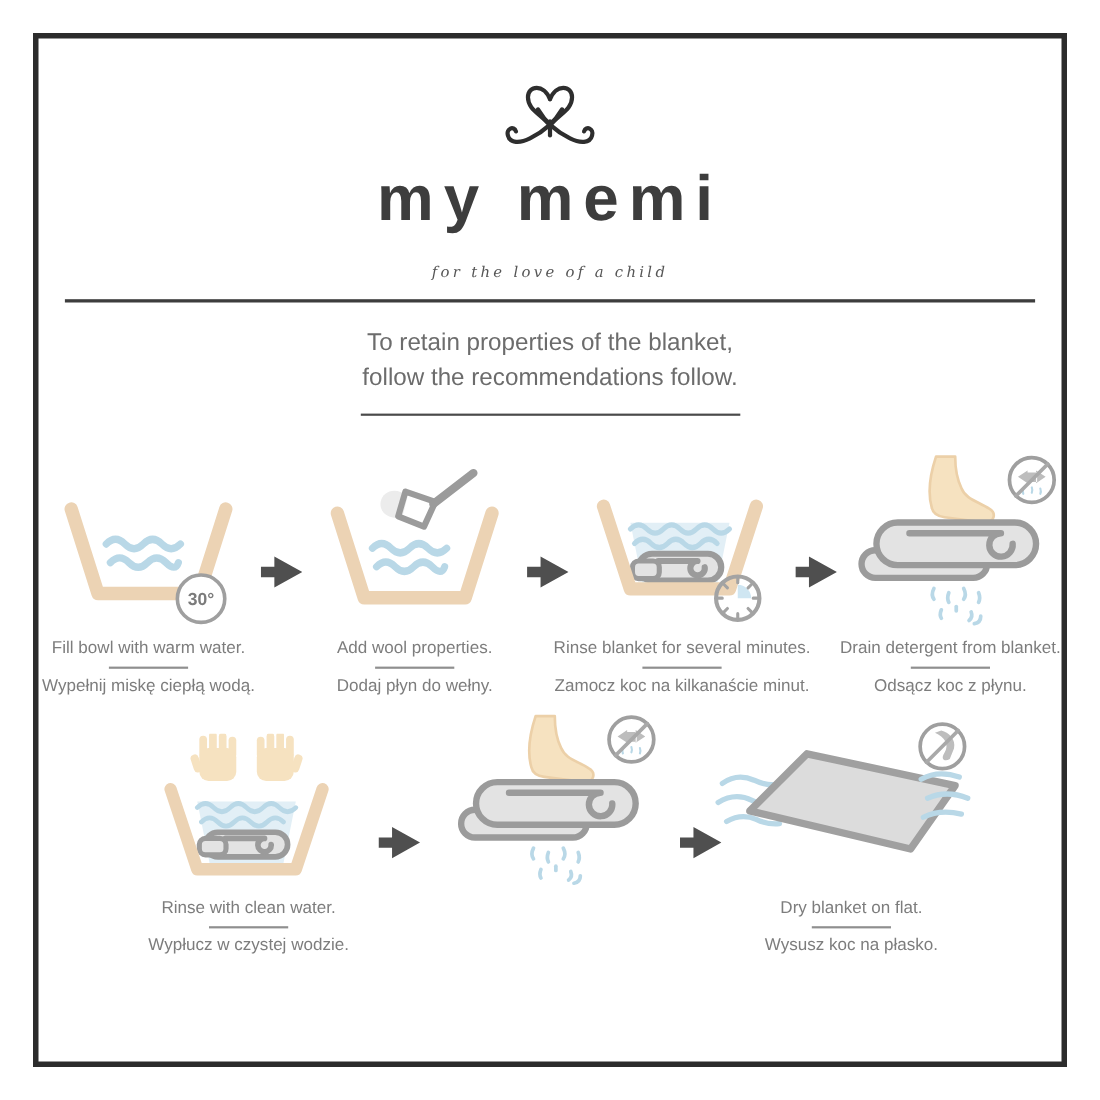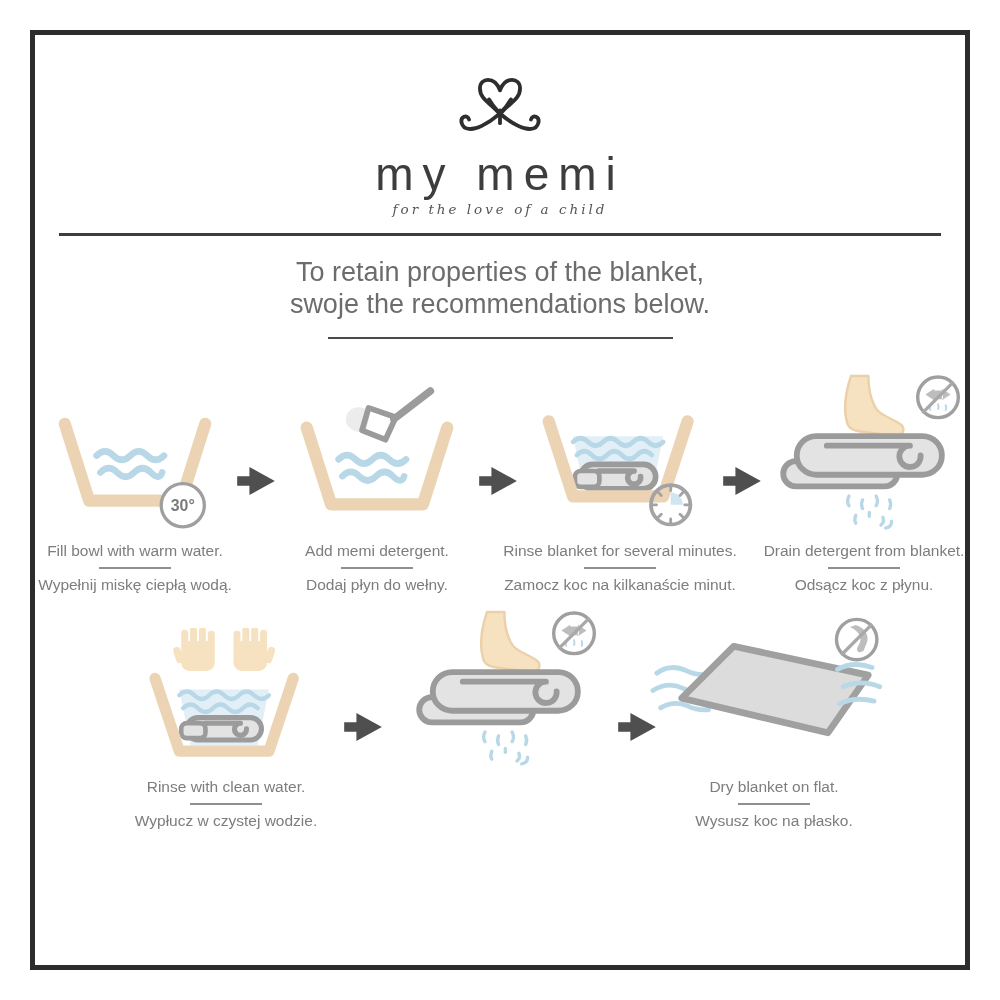--- a/index.html
+++ b/index.html
@@ -5,29 +5,29 @@
   html,body{margin:0;padding:0;background:#ffffff;}
   body{width:1000px;height:1000px;position:relative;overflow:hidden;
        font-family:"Liberation Sans", sans-serif;}
   .frame{position:absolute;left:30px;top:30px;right:30px;bottom:30px;
          border:5px solid var(--frame,#2c2c2c);background:#fff;}
   .content{position:absolute;inset:0;display:flex;flex-direction:column;align-items:stretch;}
 
   
   .logo-block{text-align:center;padding-top:28px;}
   .monogram{display:block;margin:0 auto;}
-  .brand-name{font-size:46px;font-weight:400;letter-spacing:9px;color:var(--text-dark,#3d3d3d);
+  .brand-name{font-size:58px;font-weight:700;letter-spacing:9px;color:var(--text-dark,#3d3d3d);
               margin-top:2px;}
   .tagline{font-family:"DejaVu Serif", serif;font-style:italic;font-size:13.5px;
-           letter-spacing:3px;color:#555;margin-top:0;}
+           letter-spacing:3px;color:#555;margin-top:26px;}
   .rule-full{border:none;border-top:3px solid #3d3d3d;margin:16px 24px 0 24px;}
 
   
   .intro{ text-align:center; color:var(--text-mid,#6c6c6c);}
-  .intro .line{font-size:27px;line-height:32px;}
+  .intro .line{font-size:22px;line-height:32px;}
   .intro-en{margin-top:20px;}
   .rule-short{border:none;border-top:2.5px solid #4a4a4a;width:345px;margin:17px auto 15px auto;}
 
   
   .row{display:flex;justify-content:center;align-items:flex-start;}
   .row1{margin-top:16px;}
   .row2{margin-top:22px;}
   .step{display:flex;flex-direction:column;align-items:center;}
   .row1 .step{width:202px;}
   .row2 .step{width:232px;}
@@ -68,21 +68,21 @@
       <path class="mono-stroke" d="M60,52 V66"></path>
     </svg>
     <div class="brand-name">my memi</div>
     <div class="tagline">for the love of a child</div>
     <hr class="rule-full">
   </div>
 
   <div class="intro">
     <div class="intro-en">
       <div class="line">To retain properties of the blanket,</div>
-      <div class="line">swoje the recommendations below.</div>
+      <div class="line">follow the recommendations follow.</div>
     </div>
     <hr class="rule-short">
   </div>
 
   <div class="row row1">
 
     <div class="step">
       <div class="icon-box">
         <svg width="178" height="120" viewBox="0 0 190 127" aria-label="bowl-warm-water-icon">
           <path class="s-beige" stroke-width="13" d="M20,12 L46,94 L144,94 L170,12"></path>
@@ -116,21 +116,21 @@
             <path class="s-gray-n" stroke-width="8" d="M113,37 L152,7"></path>
           </g>
           <g transform="translate(0,34)">
             <path class="s-beige" stroke-width="13" d="M20,12 L46,94 L144,94 L170,12"></path>
             <path class="s-water" stroke-width="7" d="M54,46 q9,-9 18,0 t18,0 t18,0 t18,0"></path>
             <path class="s-water" stroke-width="7" d="M58,64 q9,-9 18,0 t18,0 t18,0 t12,0"></path>
           </g>
         </svg>
       </div>
       <div class="caption">
-        <div class="cap-en">Add memi detergent.</div>
+        <div class="cap-en">Add wool properties.</div>
         <hr class="cap-rule">
         <div class="cap-pl">Dodaj płyn do wełny.</div>
       </div>
     </div>
 
     <div class="arrow-box">
       <svg width="38" height="32" viewBox="0 0 40 34">
         <path class="f-arrow" d="M0,12 h13 v-10 L40,17 L13,32 v-10 H0 Z"></path>
       </svg>
     </div>

